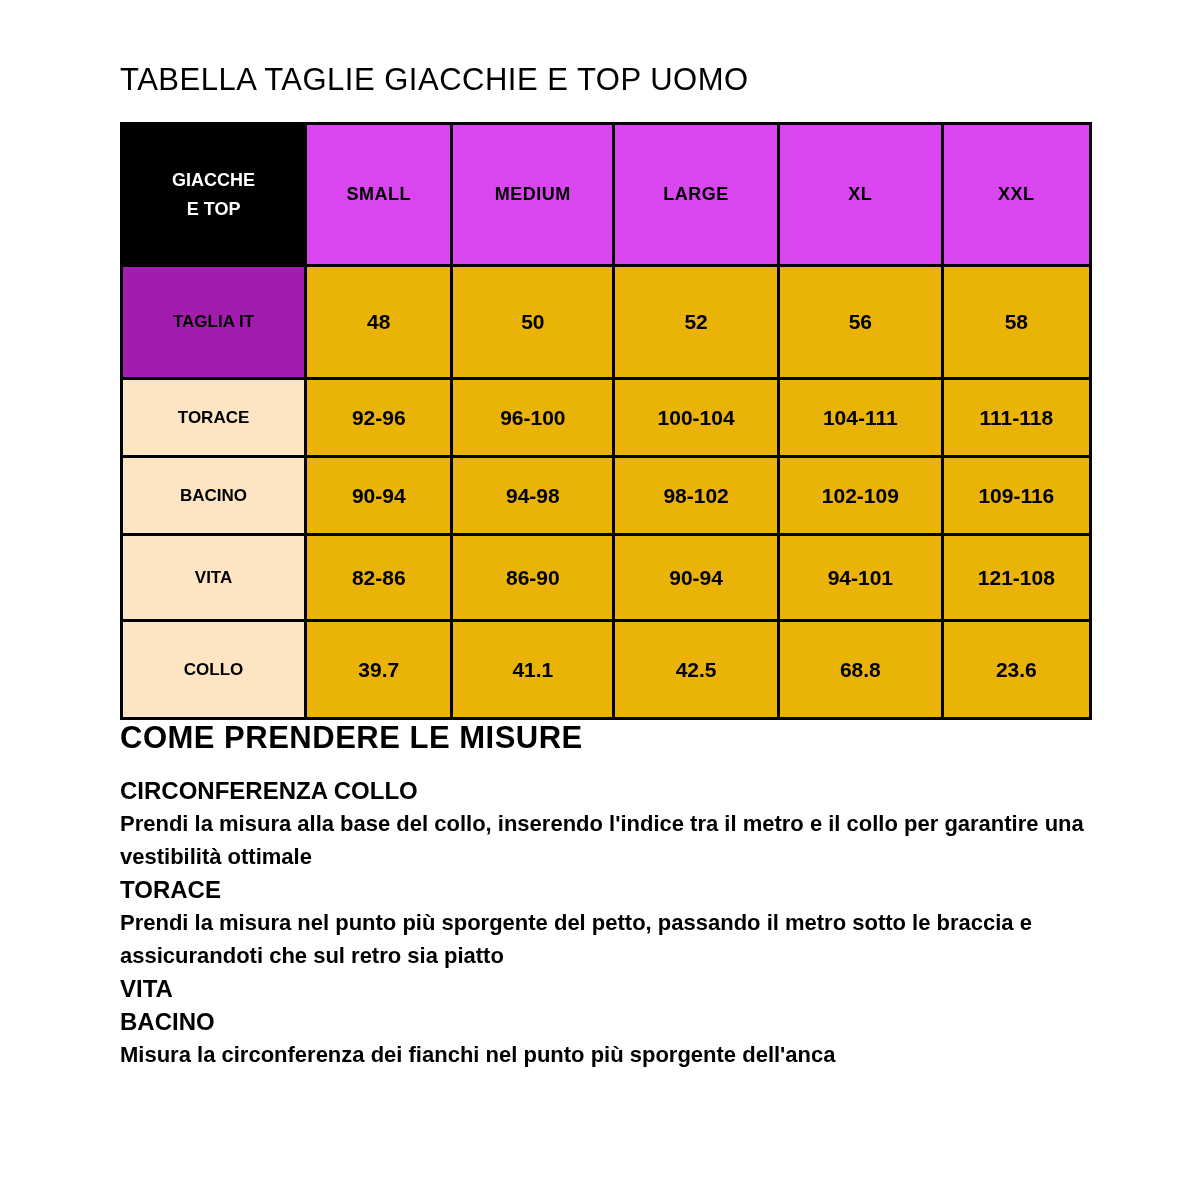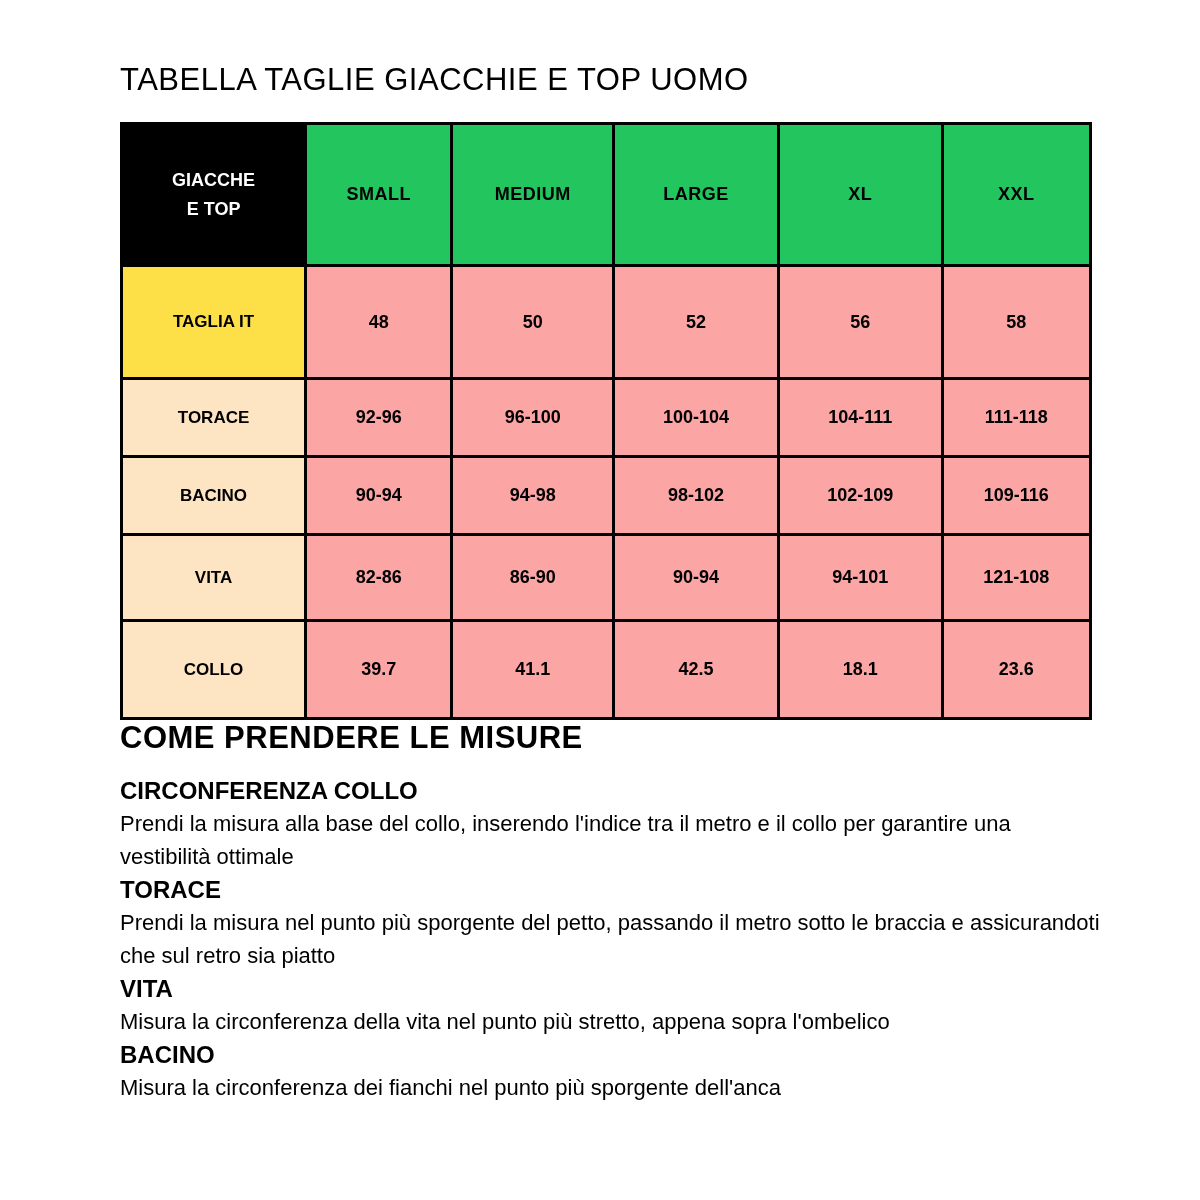--- a/index.html
+++ b/index.html
@@ -40,42 +40,42 @@
   .row-vita     { height: 86px;  }
   .row-collo    { height: 98px;  }
   .corner-cell {
     background: #000000;
     color: #ffffff;
     font-size: 18px;
     white-space: pre-line;
     line-height: 1.6;
   }
   .col-head {
-    background: #22c55e;
+    background: #d946ef;
     font-size: 18px;
     letter-spacing: 0.5px;
   }
-  .label-strong { background: #fde047; font-size: 17px; }
+  .label-strong { background: #a21caf; font-size: 17px; }
   .label-soft   { background: #FDE4C2; font-size: 17px; }
-  .value-cell   { background: #fca5a5; font-size: 18px; }
+  .value-cell   { background: #eab308; font-size: 21px; }
   .guide { width: 985px; }
   .guide-title {
     font-size: 31px;
     font-weight: bold;
     letter-spacing: 0.5px;
     margin-bottom: 18px;
   }
   .guide-item-heading {
     font-size: 24px;
     font-weight: bold;
     line-height: 33px;
   }
   .guide-item-text {
     font-size: 22px;
-    font-weight: normal;
+    font-weight: bold;
     line-height: 33px;
   }
 </style>
 </head>
 <body>
 
 <div class="page">
 
   <h1 class="page-title">TABELLA TAGLIE GIACCHIE E TOP UOMO</h1>
 
@@ -128,42 +128,41 @@
         <td class="value-cell">86-90</td>
         <td class="value-cell">90-94</td>
         <td class="value-cell">94-101</td>
         <td class="value-cell">121-108</td>
       </tr>
       <tr class="row-collo">
         <td class="label-soft">COLLO</td>
         <td class="value-cell">39.7</td>
         <td class="value-cell">41.1</td>
         <td class="value-cell">42.5</td>
-        <td class="value-cell">18.1</td>
+        <td class="value-cell">68.8</td>
         <td class="value-cell">23.6</td>
       </tr>
     </tbody>
   </table>
 
   <div class="guide">
     <h2 class="guide-title">COME PRENDERE LE MISURE</h2>
 
     <div class="guide-item">
       <div class="guide-item-heading">CIRCONFERENZA COLLO</div>
       <div class="guide-item-text">Prendi la misura alla base del collo, inserendo l'indice tra il metro e il collo per garantire una vestibilità ottimale</div>
     </div>
 
     <div class="guide-item">
       <div class="guide-item-heading">TORACE</div>
       <div class="guide-item-text">Prendi la misura nel punto più sporgente del petto, passando il metro sotto le braccia e assicurandoti che sul retro sia piatto</div>
     </div>
 
     <div class="guide-item">
       <div class="guide-item-heading">VITA</div>
-      <div class="guide-item-text">Misura la circonferenza della vita nel punto più stretto, appena sopra l'ombelico</div>
     </div>
 
     <div class="guide-item">
       <div class="guide-item-heading">BACINO</div>
       <div class="guide-item-text">Misura la circonferenza dei fianchi nel punto più sporgente dell'anca</div>
     </div>
   </div>
 
 </div>
 

